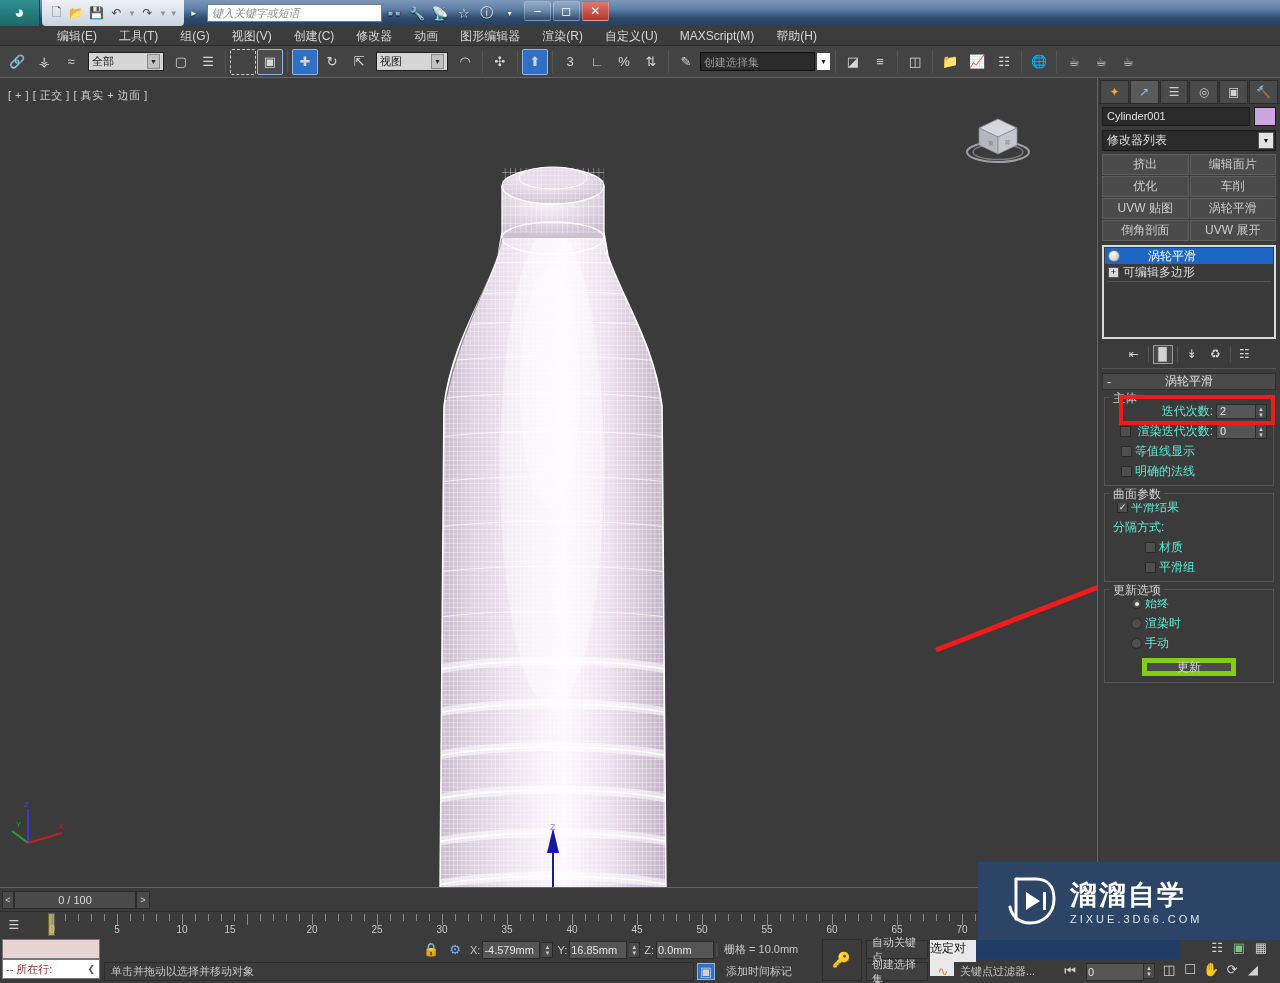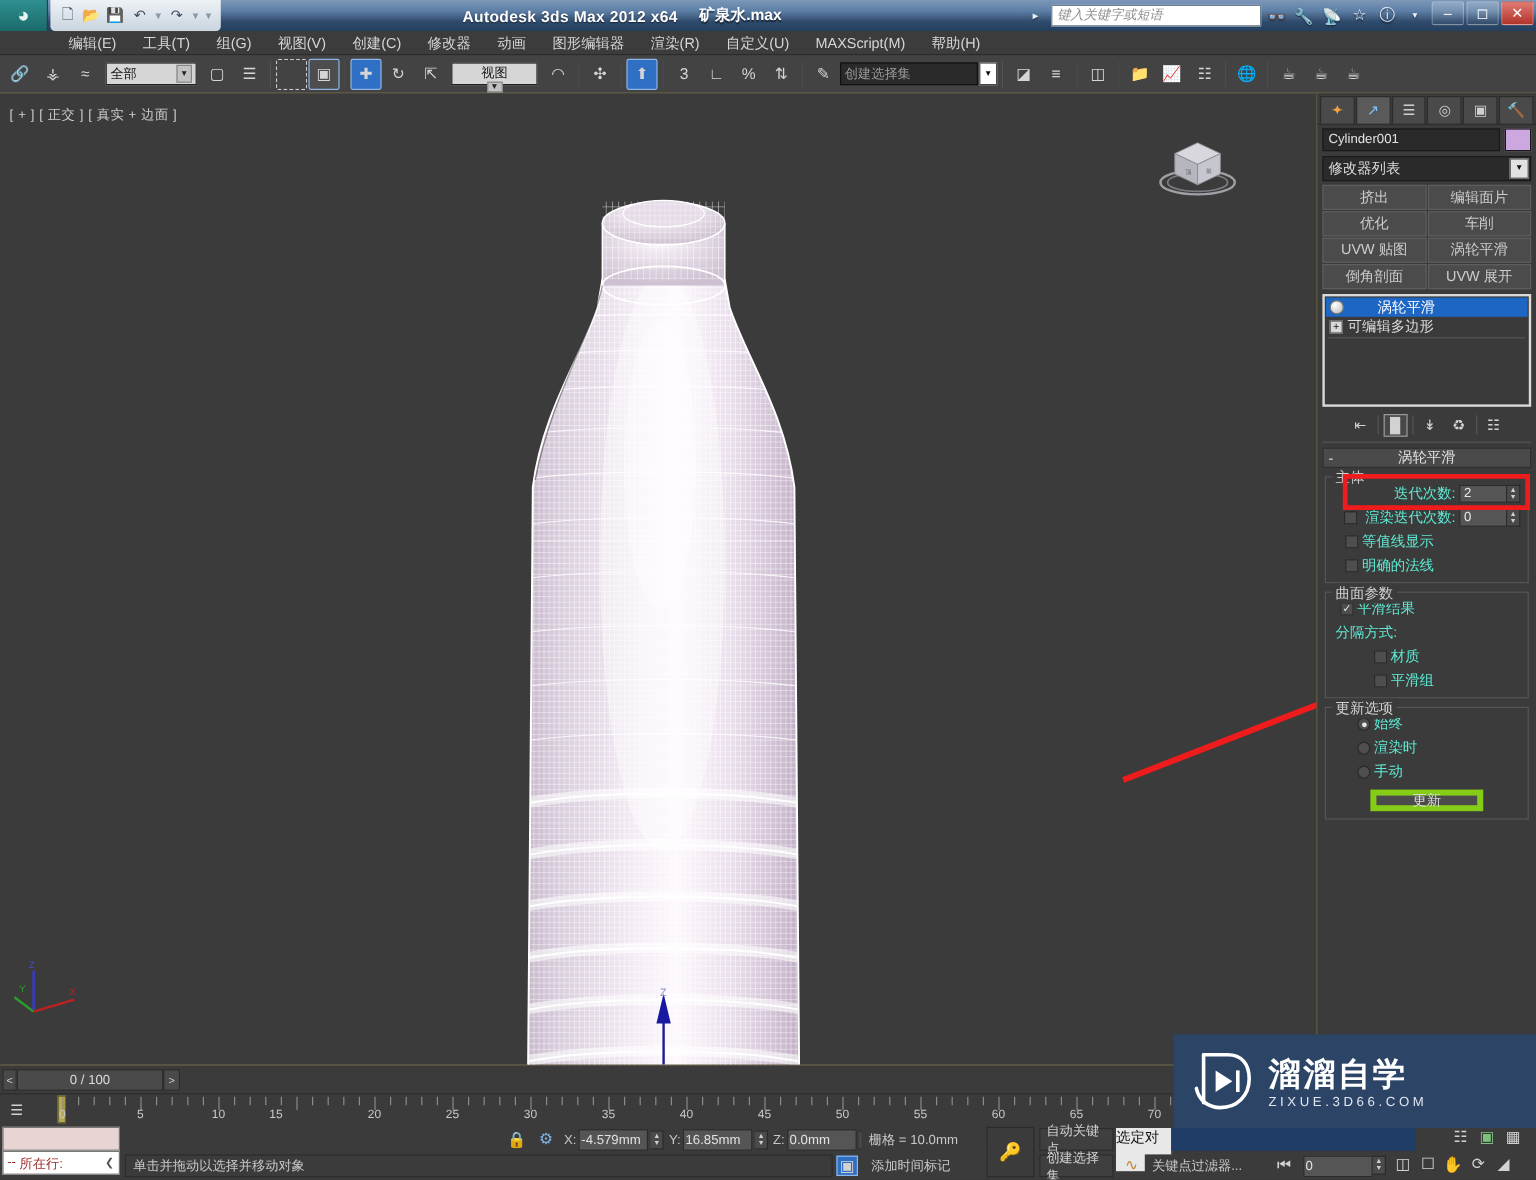--- a/index.html
+++ b/index.html
@@ -214,45 +214,41 @@
   .sb-icon { display:flex; align-items:center; justify-content:center;
     color:#d2d2d2; font-size:13px; }
   .keybtn { height:19px; background:#3f3f3f; border:1px solid #2c2c2c;
     color:#d2d2d2; font-size:11px; display:flex; align-items:center;
     justify-content:center; padding:0 5px; }
   .sel-hl { background:#e8e8e8; color:#111; }
   .blue-strip { background:#1f3d66; }
 
   
   .watermark { position:absolute; left:978px; top:862px; width:302px; height:78px;
-    background:#2c4466; display:flex; align-items:center; gap:12px; padding-left:15px; }
+    background:#2c4466; display:flex; align-items:center; gap:12px; padding-left:28px; }
   .wm-logo { width:52px; height:52px; }
   .wm-txt1 { font-size:27px; color:#ffffff; letter-spacing:2px; font-weight:bold; }
   .wm-txt2 { font-size:11px; color:#dfe6ef; letter-spacing:3px; }
 </style>
 </head>
 <body>
 
 <div class="app">
 
   <div class="titlebar">
     <div class="logo-btn">◕</div>
     <div class="qat">
       <div class="qi">🗋</div>
       <div class="qi">📂</div>
       <div class="qi">💾</div>
       <div class="qi">↶</div>
       <div class="sep">▼</div>
       <div class="qi">↷</div>
       <div class="sep">▼</div>
       <div class="sep">▼</div>
-    </div>
-    <div style="flex:1; display:flex; align-items:center; justify-content:center; gap:18px;">
-      <span class="title-text" style="flex:none;">Autodesk 3ds Max  2012 x64</span>
-      <span class="title-file">矿泉水.max</span>
     </div>
     <div class="search-wrap">
       <div class="tb-icon" style="font-size:8px;">►</div>
       <div class="search-box">键入关键字或短语</div>
       <div class="tb-icon">👓</div>
       <div class="tb-icon">🔧</div>
       <div class="tb-icon">📡</div>
       <div class="tb-icon">☆</div>
       <div class="tb-icon">ⓘ</div>
       <div class="tb-icon" style="font-size:7px;">▼</div>
@@ -289,21 +285,21 @@
     </div>
     <div class="tbtn">▢</div>
     <div class="tbtn">☰</div>
     <div class="tsep"></div>
     <div class="tbtn" style="border:1px dashed #cfcfcf;"></div>
     <div class="tbtn sel">▣</div>
     <div class="tsep"></div>
     <div class="tbtn active">✚</div>
     <div class="tbtn">↻</div>
     <div class="tbtn">⇱</div>
-    <div class="combo" style="width:72px; margin:0 3px;flex-direction:column;">
+    <div class="combo" style="width:72px; margin:0 3px;">
       <span class="cap">视图</span>
       <span class="arr">▼</span>
     </div>
     <div class="tbtn">◠</div>
     <div class="tsep"></div>
     <div class="tbtn">✣</div>
     <div class="tsep"></div>
     <div class="tbtn active">⬆</div>
     <div class="tsep"></div>
     <div class="tbtn">

